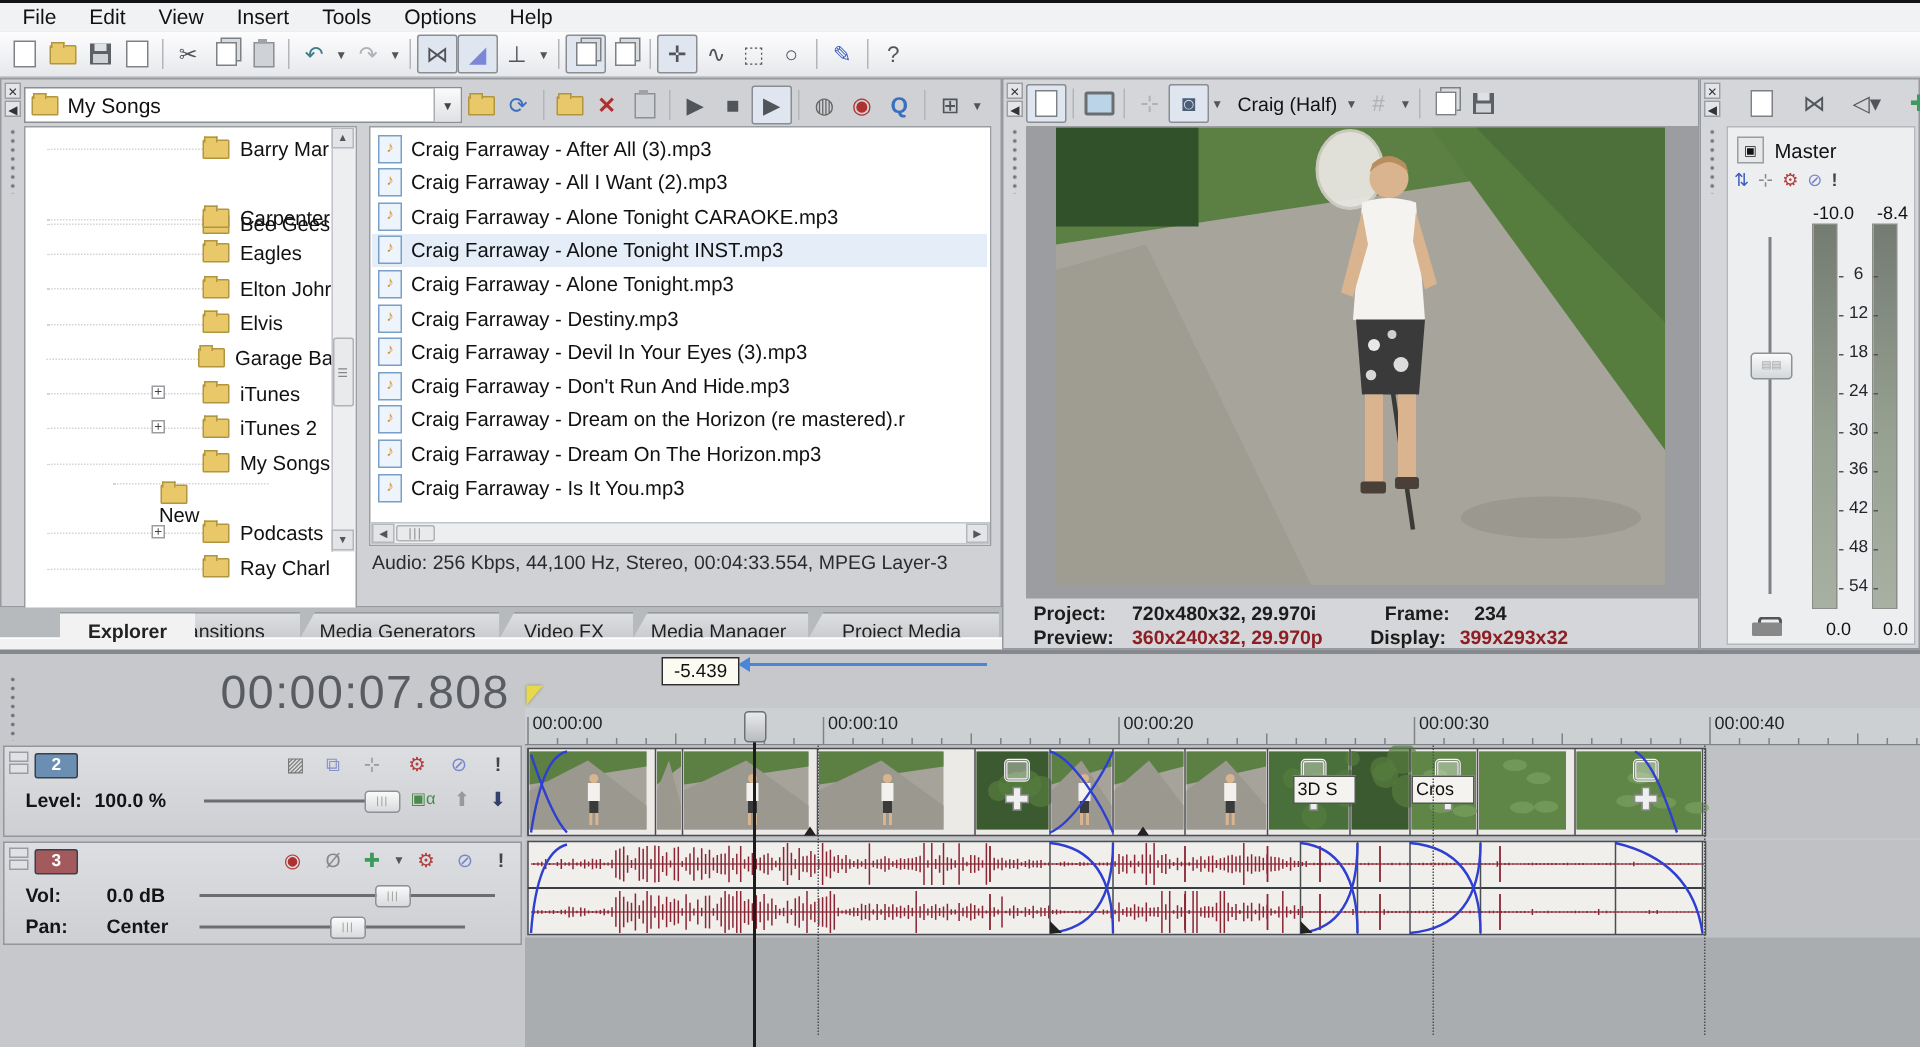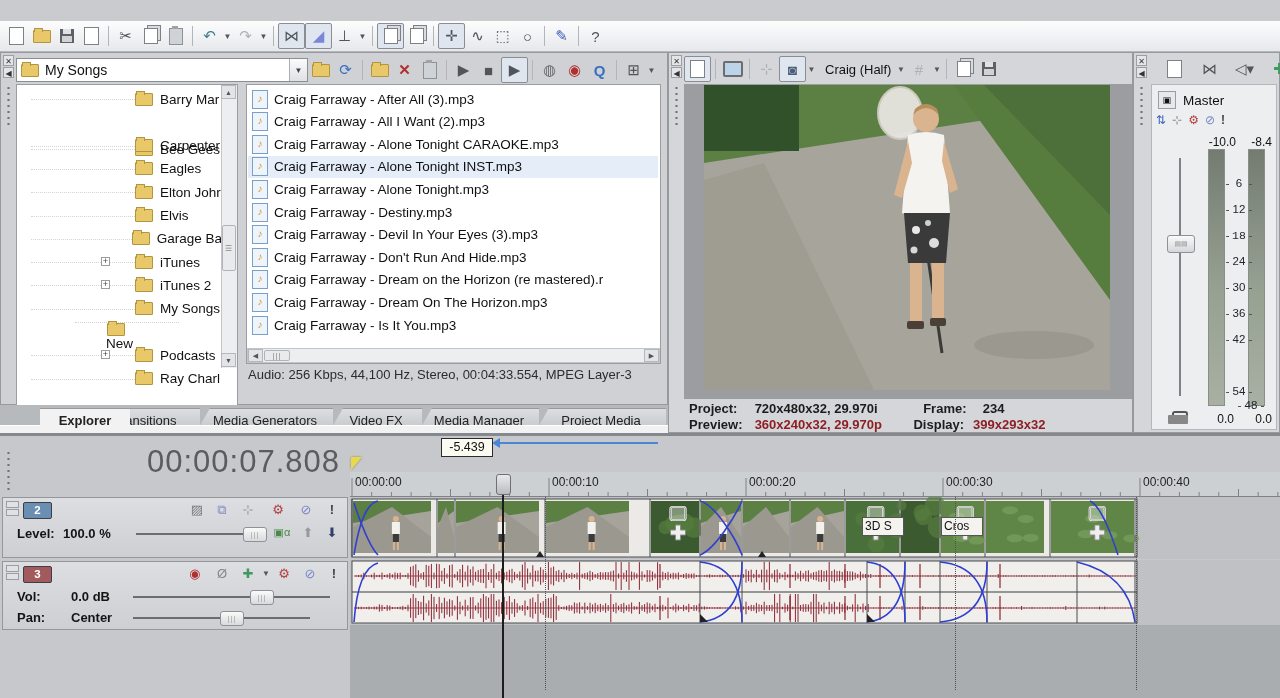--- a/index.html
+++ b/index.html
@@ -109,20 +109,29 @@
           border-bottom:13px solid transparent;z-index:22;filter:drop-shadow(0 0 1px #887);}
   .translabel{position:absolute;height:17px;background:#f4f3f0;border:1px solid #555;font-size:12px;
               padding:0 2px;line-height:16px;z-index:18;overflow:hidden;white-space:nowrap;}
   .lane-bottom{position:absolute;left:350px;top:625px;width:930px;height:73px;background:#aaadb0;}
 </style>
 </head>
 <body>
 
 <div id="app">
 
+  <div class="menubar">
+    <span>File</span>
+    <span>Edit</span>
+    <span>View</span>
+    <span>Insert</span>
+    <span>Tools</span>
+    <span>Options</span>
+    <span>Help</span>
+  </div>
 
   <div class="toolbar">
     <div class="tb">
         <span class="i-page"></span>
       </div>
     <div class="tb">
         <span class="i-folder"></span>
       </div>
     <div class="tb">
         <span class="i-disk"></span>
@@ -457,26 +466,26 @@
       <div style="position:absolute;left:90px;top:50px;width:30px;text-align:right;font-size:12px;">-8.4</div>
 
       <div style="position:absolute;left:27px;top:73px;width:2px;height:238px;background:#7e8186;"></div>
       <div style="position:absolute;left:15px;top:150px;width:26px;height:16px;background:linear-gradient(#fafafa,#d4d7da);border:1px solid #8e9196;border-radius:3px;font-size:7px;color:#999;text-align:center;line-height:15px;">▤▤</div>
 
       <div class="meterbar" style="left:56px;top:64px;height:257px;"></div>
       <div class="meterbar" style="left:96px;top:64px;height:257px;"></div>
       <div id="meterscale">
           <div class="msc" style="left: 74px; top: 92px;">6</div>
           <div class="msc" style="left: 74px; top: 118px;">12</div>
-          <div class="msc" style="left: 74px; top: 144px; font-family: Liberation Mono, monospace;">18</div>
+          <div class="msc" style="left: 74px; top: 144px;">18</div>
           <div class="msc" style="left: 74px; top: 170px;">24</div>
           <div class="msc" style="left: 74px; top: 196px;">30</div>
           <div class="msc" style="left: 74px; top: 222px;">36</div>
           <div class="msc" style="left: 74px; top: 248px;">42</div>
-          <div class="msc" style="left: 86px; top: 274px; margin-top: 40px;">48</div>
+          <div class="msc" style="left: 74px; top: 274px;">48</div>
           <div class="msc" style="left: 74px; top: 300px;">54</div>
         </div>
       <div style="position:absolute;left:20px;top:326px;width:12px;height:10px;border:2px solid #555;border-radius:3px 3px 0 0;border-bottom:none;"></div>
       <div style="position:absolute;left:16px;top:330px;width:20px;height:9px;background:#888;border-radius:1px;"></div>
       <div style="position:absolute;left:48px;top:327px;width:34px;text-align:right;font-size:12px;">0.0</div>
       <div style="position:absolute;left:90px;top:327px;width:30px;text-align:right;font-size:12px;">0.0</div>
     </div>
   </div>
 
   <div class="tl-divider"></div>

